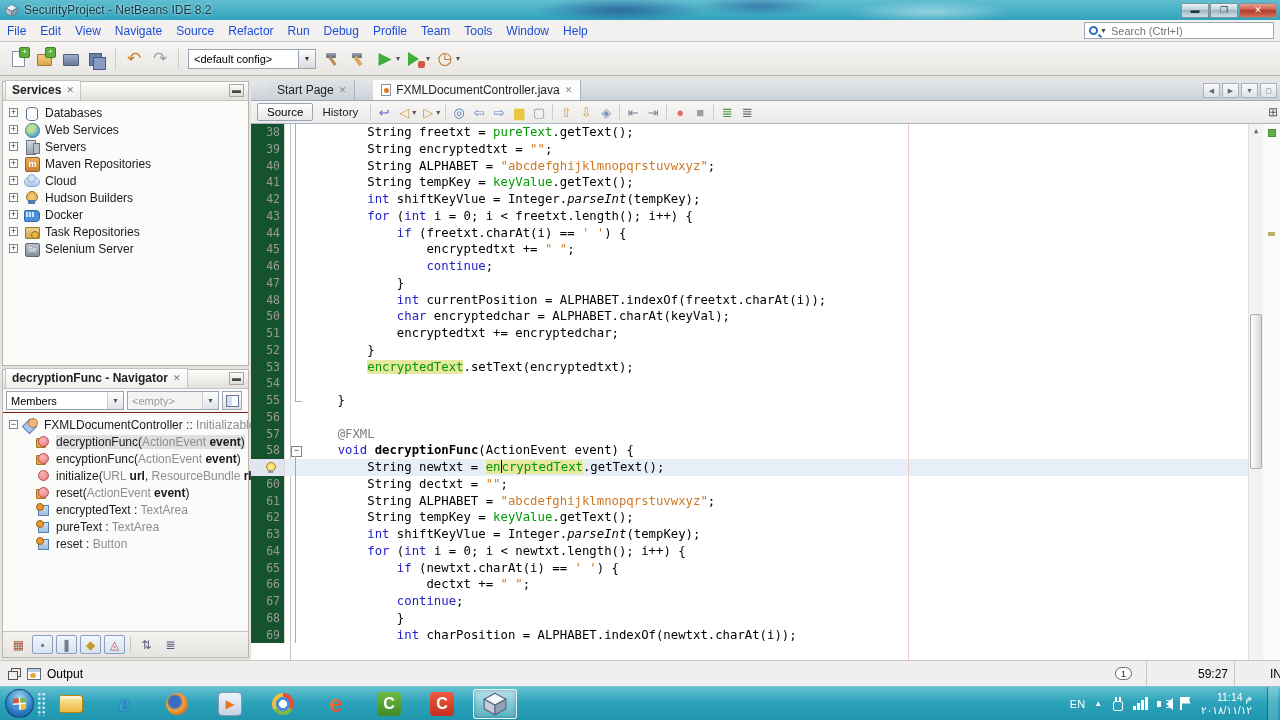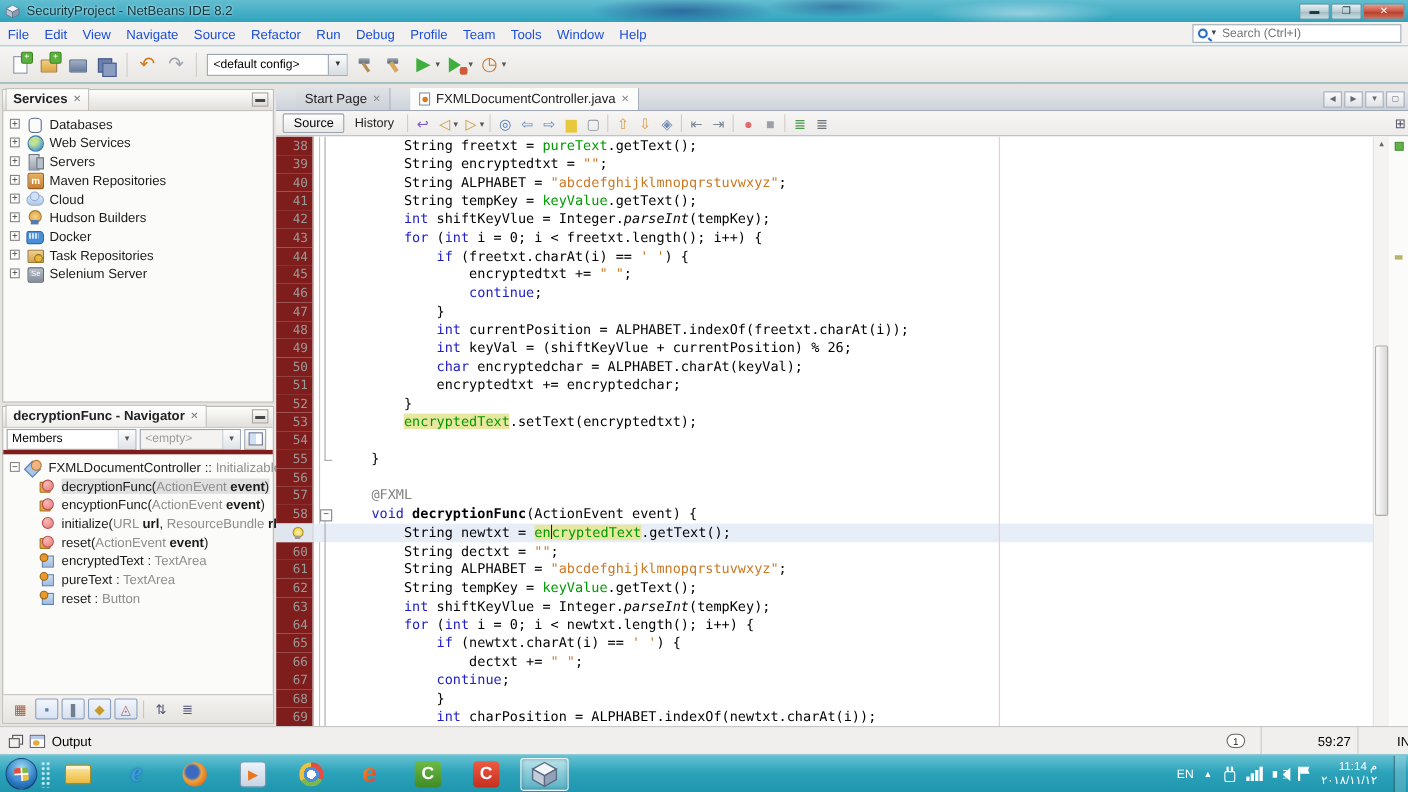--- a/index.html
+++ b/index.html
@@ -95,21 +95,21 @@
 
   
   .ni { width:14px; height:13px; position:relative; display:inline-block; flex:none; }
   .ni-mfx::before { content:""; position:absolute; left:0; top:3px; width:8px; height:8px; background:#eaa53e; border:1px solid #a87420; border-radius:1px; }
   .ni-mfx::after, .ni-m::after { content:""; position:absolute; right:1px; top:1px; width:9px; height:9px; border-radius:50%; background:radial-gradient(circle at 35% 30%, #f8b9b9, #e87878); border:1px solid #b64f4f; }
   .ni-f::before { content:""; position:absolute; right:1px; top:2px; width:9px; height:9px; background:linear-gradient(#cfe0f4,#9dbce0); border:1px solid #5c7fae; }
   .ni-f::after { content:""; position:absolute; left:0; top:0; width:6px; height:6px; border-radius:50%; background:#e8982c; border:1px solid #9c6414; }
   .ni-class::before { content:""; position:absolute; left:0; top:3px; width:9px; height:9px; background:#a9c7e8; border:1px solid #5c7fae; transform:rotate(45deg); }
   .ni-class::after { content:""; position:absolute; right:0; top:0; width:8px; height:8px; border-radius:50%; background:#f0b480; border:1px solid #b87838; }
 
-  #nav-combos { display:flex; align-items:center; height:24px; padding:0 3px; gap:3px; border-bottom:4px solid #7f1d1d; }
+  #nav-combos { display:flex; align-items:center; height:24px; padding:0 3px; gap:3px; border-bottom:1px solid #7f1d1d; }
   .ncombo { height:19px; border:1px solid #9aa5b1; background:#fff; font-size:11px; display:flex; align-items:center; padding-left:4px; }
   .ncombo .cdd { margin-left:auto; font-size:7px; color:#555; padding:0 4px; border-left:1px solid #c9cfd6; align-self:stretch; display:flex; align-items:center; background:linear-gradient(#fdfdfd,#dfe3e8); }
   .ncombo.dis { color:#9a9a9a; background:#f4f3f1; }
   #nav-colbtn { width:20px; height:19px; border:1px solid #9aa5b1; background:linear-gradient(#fdfdfd,#e3e1dd); display:flex; align-items:center; justify-content:center; }
   #nav-colbtn::before { content:""; width:11px; height:10px; border:1px solid #6a7894; background:linear-gradient(90deg,#cfe0f4 50%,#fff 50%); }
   #nav-filterbar { position:absolute; left:0; bottom:0; width:100%; height:26px; border-top:1px solid #c6c3be; background:linear-gradient(#f4f3f1,#e6e4e0); display:flex; align-items:center; padding-left:5px; gap:3px; }
   .fbtn { width:21px; height:19px; display:flex; align-items:center; justify-content:center; font-size:12px; }
   .fbtn.tog { border:1px solid #8aa0c0; background:linear-gradient(#f2f6fc,#d8e2f0); border-radius:2px; }
   .fsep { width:1px; height:16px; background:#c9c6c1; margin:0 2px; }
 
@@ -128,21 +128,21 @@
   #src-btn { height:18px; padding:0 9px; border:1px solid #9aa5b1; border-radius:2px; background:linear-gradient(#ffffff,#e8e8e6); font-size:11.5px; display:flex; align-items:center; }
   #hist-btn { height:18px; padding:0 9px; font-size:11.5px; display:flex; align-items:center; color:#222; }
   .ebtn { width:20px; height:19px; display:flex; align-items:center; justify-content:center; font-size:13px; }
   .esep { width:1px; height:16px; background:#cfcdc9; margin:0 3px; }
   #split-btn { margin-left:auto; margin-right:2px; font-size:12px; color:#556; }
 
   #codearea { position:absolute; left:0; top:48px; width:100%; height:536px; background:#fff; overflow:hidden; font-family:"DejaVu Sans Mono",monospace; font-size:12.3px; }
   #class-guide { position:absolute; left:39px; top:0; bottom:0; width:1px; background:#c4c4c4; }
   .crow { position:relative; height:16.75px; line-height:16.75px; white-space:pre; }
   .crow.cur { background:#e7eef8; }
-  .crow .num { position:absolute; left:0; top:0; width:34px; height:100%; background:#7f1d1d; border-right:1px solid #d7d5d1; color:#9a9a98; text-align:right; padding-right:4px; font-size:11.5px; }
+  .crow .num { position:absolute; left:0; top:0; width:34px; height:100%; background:#14532d; border-right:1px solid #d7d5d1; color:#9a9a98; text-align:right; padding-right:4px; font-size:11.5px; }
   .crow.cur .num { background:#dfe6ef; }
   .crow .fold { position:absolute; left:35px; top:0; width:17px; height:100%; }
   .fold.g::before, .fold.g2::before { content:""; position:absolute; left:9px; top:0; bottom:0; width:1px; background:#a8a8a8; }
   .fold.end::before { content:""; position:absolute; left:9px; top:0; width:6px; height:9px; border-left:1px solid #a8a8a8; border-bottom:1px solid #a8a8a8; }
   .fold.minus::before { content:"−"; position:absolute; left:5px; top:4px; width:9px; height:9px; border:1px solid #848484; background:#fff; font-size:9px; line-height:7px; text-align:center; color:#333; font-family:"Liberation Sans",sans-serif; }
   .fold.minus::after { content:""; position:absolute; left:9px; top:14px; bottom:0; width:1px; background:#a8a8a8; }
   .crow .ctext { position:absolute; left:57px; top:0; }
   .bulb { position:absolute; left:14px; top:3px; width:11px; height:11px; }
   .bulb::before { content:""; position:absolute; left:1px; top:0; width:8px; height:8px; border-radius:50%; background:radial-gradient(#fdf2a8,#f0c830); border:1px solid #ab8b1c; }
   .bulb::after { content:""; position:absolute; left:3px; top:8px; width:5px; height:3px; background:#9a9a9a; }
@@ -535,21 +535,20 @@
             <div class="crow"><span class="num">39</span><span class="fold g"></span><span class="ctext"><span class="c-p">        String encryptedtxt = </span><span class="c-s">""</span><span class="c-p">;</span></span></div>
             <div class="crow"><span class="num">40</span><span class="fold g"></span><span class="ctext"><span class="c-p">        String ALPHABET = </span><span class="c-s">"abcdefghijklmnopqrstuvwxyz"</span><span class="c-p">;</span></span></div>
             <div class="crow"><span class="num">41</span><span class="fold g"></span><span class="ctext"><span class="c-p">        String tempKey = </span><span class="c-f">keyValue</span><span class="c-p">.getText();</span></span></div>
             <div class="crow"><span class="num">42</span><span class="fold g"></span><span class="ctext"><span class="c-p">        </span><span class="c-k">int</span><span class="c-p"> shiftKeyVlue = Integer.</span><span class="c-st">parseInt</span><span class="c-p">(tempKey);</span></span></div>
             <div class="crow"><span class="num">43</span><span class="fold g"></span><span class="ctext"><span class="c-p">        </span><span class="c-k">for</span><span class="c-p"> (</span><span class="c-k">int</span><span class="c-p"> i = 0; i &lt; freetxt.length(); i++) {</span></span></div>
             <div class="crow"><span class="num">44</span><span class="fold g"></span><span class="ctext"><span class="c-p">            </span><span class="c-k">if</span><span class="c-p"> (freetxt.charAt(i) == </span><span class="c-s">' '</span><span class="c-p">) {</span></span></div>
             <div class="crow"><span class="num">45</span><span class="fold g"></span><span class="ctext"><span class="c-p">                encryptedtxt += </span><span class="c-s">" "</span><span class="c-p">;</span></span></div>
             <div class="crow"><span class="num">46</span><span class="fold g"></span><span class="ctext"><span class="c-p">                </span><span class="c-k">continue</span><span class="c-p">;</span></span></div>
             <div class="crow"><span class="num">47</span><span class="fold g"></span><span class="ctext"><span class="c-p">            }</span></span></div>
             <div class="crow"><span class="num">48</span><span class="fold g"></span><span class="ctext"><span class="c-p">            </span><span class="c-k">int</span><span class="c-p"> currentPosition = ALPHABET.indexOf(freetxt.charAt(i));</span></span></div>
-            <div class="crow"><span class="num">49</span><span class="fold g"></span><span class="ctext"><span class="c-p">            </span><span class="c-k">int</span><span class="c-p"> keyVal = (shiftKeyVlue + currentPosition) % 26;</span></span></div>
             <div class="crow"><span class="num">50</span><span class="fold g"></span><span class="ctext"><span class="c-p">            </span><span class="c-k">char</span><span class="c-p"> encryptedchar = ALPHABET.charAt(keyVal);</span></span></div>
             <div class="crow"><span class="num">51</span><span class="fold g"></span><span class="ctext"><span class="c-p">            encryptedtxt += encryptedchar;</span></span></div>
             <div class="crow"><span class="num">52</span><span class="fold g"></span><span class="ctext"><span class="c-p">        }</span></span></div>
             <div class="crow"><span class="num">53</span><span class="fold g"></span><span class="ctext"><span class="c-p">        </span><span class="c-focc">encryptedText</span><span class="c-p">.setText(encryptedtxt);</span></span></div>
             <div class="crow"><span class="num">54</span><span class="fold g"></span><span class="ctext"></span></div>
             <div class="crow"><span class="num">55</span><span class="fold end"></span><span class="ctext"><span class="c-p">    }</span></span></div>
             <div class="crow"><span class="num">56</span><span class="fold "></span><span class="ctext"></span></div>
             <div class="crow"><span class="num">57</span><span class="fold "></span><span class="ctext"><span class="c-p">    </span><span class="c-an">@FXML</span></span></div>
             <div class="crow"><span class="num">58</span><span class="fold minus"></span><span class="ctext"><span class="c-p">    </span><span class="c-k">void</span><span class="c-p"> </span><span class="c-m">decryptionFunc</span><span class="c-p">(ActionEvent event) {</span></span></div>
             <div class="crow cur"><span class="num"></span><span class="bulb"></span><span class="fold g2"></span><span class="ctext"><span class="c-p">        String newtxt = </span><span class="c-focc">en</span><span class="c-caret"></span><span class="c-focc">cryptedText</span><span class="c-p">.getText();</span></span></div>

